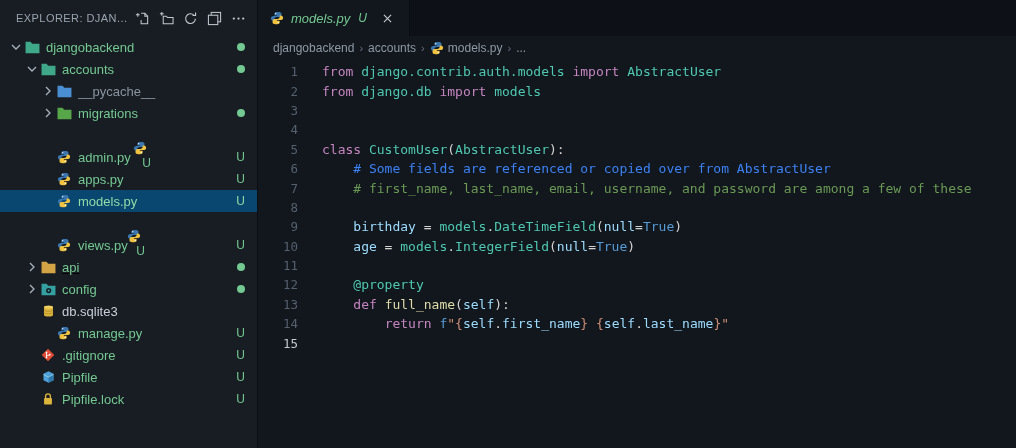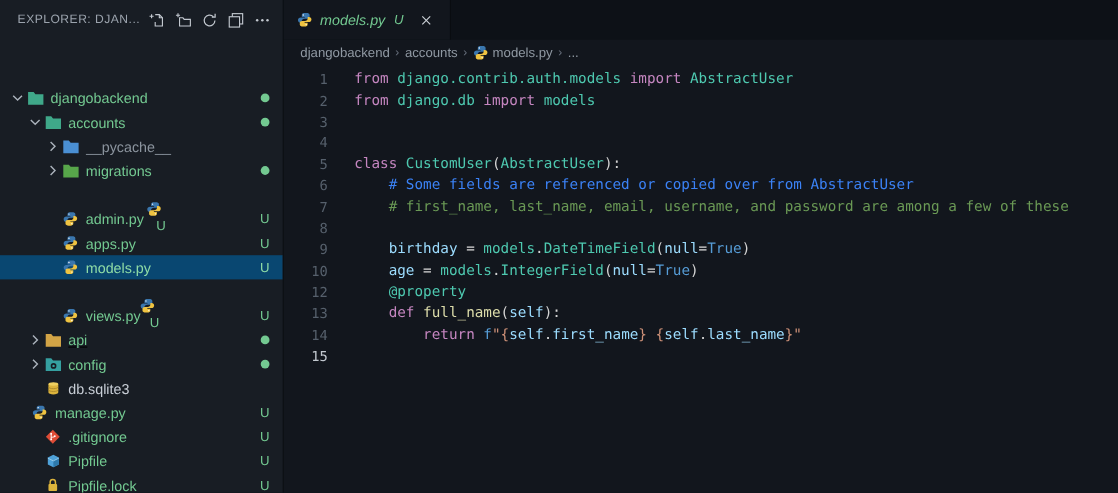--- a/index.html
+++ b/index.html
@@ -10,21 +10,20 @@
     font-family:"Liberation Sans", sans-serif;
     -webkit-font-smoothing:antialiased;
   }
   .app { display:flex; width:1016px; height:448px; }
 
   
   .sidebar {
     width:258px; flex-shrink:0; height:100%;
     background:#181d24; display:flex; flex-direction:column;
     border-right:1px solid #0a0d11;
-    gap:42px;
   }
   .sidebar-header {
     height:36px; display:flex; align-items:center;
     padding:0 8px 0 16px; flex-shrink:0;
   }
   .sidebar-title {
     flex:1; font-size:11px; color:#9ba3ad; letter-spacing:.04em;
     white-space:nowrap; overflow:hidden;
   }
   .sidebar-actions { display:flex; gap:2px; align-items:center; }
@@ -295,21 +294,21 @@
           <span class="chev"></span>
           <span class="tree-icon">
             <svg width="13" height="14" viewBox="0 0 16 16">
               <path fill="#dcb43c" d="M2.5 3.2v9.6c0 1.1 2.5 2 5.5 2s5.5-.9 5.5-2V3.2z"></path>
               <ellipse cx="8" cy="3.2" rx="5.5" ry="1.9" fill="#efd060"></ellipse>
               <path d="M2.5 6.4c0 1.1 2.5 2 5.5 2s5.5-.9 5.5-2M2.5 9.6c0 1.1 2.5 2 5.5 2s5.5-.9 5.5-2" fill="none" stroke="#a8842a" stroke-width=".9"></path>
             </svg>
           </span>
           <span class="tree-label lbl-plain">db.sqlite3</span>
         </div>
-        <div class="tree-row" style="padding-left: 12px;">
+        <div class="tree-row" style="padding-left: 40px;">
           <span class="chev"></span>
           <span class="tree-icon">
             <svg width="14" height="14" viewBox="0 0 16 16">
               <path fill="#3a76ad" d="M7.9 1C6.2 1 5 1.7 5 2.9V5h3.1v.6H3.9C2.2 5.6 1 6.7 1 8.3 1 9.9 2 11 3.6 11h1.3V9.3c0-1.4 1.2-2.5 2.9-2.5h3c1.4 0 2.3-.9 2.3-2.2V2.9C13.1 1.7 11.6 1 9.9 1z"></path>
               <path fill="#efc341" d="M8.1 15c1.7 0 2.9-.7 2.9-1.9V11H7.9v-.6h4.2c1.7 0 2.9-1.1 2.9-2.7 0-1.6-1-2.7-2.6-2.7h-1.3v1.7c0 1.4-1.2 2.5-2.9 2.5h-3c-1.4 0-2.3.9-2.3 2.2v1.7C2.9 14.3 4.4 15 6.1 15z"></path>
               <circle cx="6.5" cy="3" r=".7" fill="#fff"></circle>
               <circle cx="9.5" cy="13" r=".7" fill="#fff"></circle>
             </svg>
           </span>
           <span class="tree-label lbl-green">manage.py</span>
@@ -405,20 +404,21 @@
         <div class="code-line"><span class="gutter">1</span><span class="line-content"><span style="color: rgb(197, 134, 192);">from</span><span style="color: rgb(212, 212, 212);"> </span><span style="color: rgb(78, 201, 176);">django.contrib.auth.models</span><span style="color: rgb(212, 212, 212);"> </span><span style="color: rgb(197, 134, 192);">import</span><span style="color: rgb(212, 212, 212);"> </span><span style="color: rgb(78, 201, 176);">AbstractUser</span></span></div>
         <div class="code-line"><span class="gutter">2</span><span class="line-content"><span style="color: rgb(197, 134, 192);">from</span><span style="color: rgb(212, 212, 212);"> </span><span style="color: rgb(78, 201, 176);">django.db</span><span style="color: rgb(212, 212, 212);"> </span><span style="color: rgb(197, 134, 192);">import</span><span style="color: rgb(212, 212, 212);"> </span><span style="color: rgb(78, 201, 176);">models</span></span></div>
         <div class="code-line"><span class="gutter">3</span><span class="line-content"></span></div>
         <div class="code-line"><span class="gutter">4</span><span class="line-content"></span></div>
         <div class="code-line"><span class="gutter">5</span><span class="line-content"><span style="color: rgb(197, 134, 192);">class</span><span style="color: rgb(212, 212, 212);"> </span><span style="color: rgb(78, 201, 176);">CustomUser</span><span style="color: rgb(212, 212, 212);">(</span><span style="color: rgb(78, 201, 176);">AbstractUser</span><span style="color: rgb(212, 212, 212);">):</span></span></div>
         <div class="code-line"><span class="gutter">6</span><span class="line-content"><span style="color: rgb(212, 212, 212);">    </span><span style="color: #3b82f6;"># Some fields are referenced or copied over from AbstractUser</span></span></div>
         <div class="code-line"><span class="gutter">7</span><span class="line-content"><span style="color: rgb(212, 212, 212);">    </span><span style="color: rgb(106, 153, 85);"># first_name, last_name, email, username, and password are among a few of these</span></span></div>
         <div class="code-line"><span class="gutter">8</span><span class="line-content"></span></div>
         <div class="code-line"><span class="gutter">9</span><span class="line-content"><span style="color: rgb(212, 212, 212);">    </span><span style="color: rgb(156, 220, 254);">birthday</span><span style="color: rgb(212, 212, 212);"> = </span><span style="color: rgb(78, 201, 176);">models</span><span style="color: rgb(212, 212, 212);">.</span><span style="color: rgb(78, 201, 176);">DateTimeField</span><span style="color: rgb(212, 212, 212);">(</span><span style="color: rgb(156, 220, 254);">null</span><span style="color: rgb(212, 212, 212);">=</span><span style="color: rgb(86, 156, 214);">True</span><span style="color: rgb(212, 212, 212);">)</span></span></div>
         <div class="code-line"><span class="gutter">10</span><span class="line-content"><span style="color: rgb(212, 212, 212);">    </span><span style="color: rgb(156, 220, 254);">age</span><span style="color: rgb(212, 212, 212);"> = </span><span style="color: rgb(78, 201, 176);">models</span><span style="color: rgb(212, 212, 212);">.</span><span style="color: rgb(78, 201, 176);">IntegerField</span><span style="color: rgb(212, 212, 212);">(</span><span style="color: rgb(156, 220, 254);">null</span><span style="color: rgb(212, 212, 212);">=</span><span style="color: rgb(86, 156, 214);">True</span><span style="color: rgb(212, 212, 212);">)</span></span></div>
+        <div class="code-line"><span class="gutter">11</span><span class="line-content"></span></div>
         <div class="code-line"><span class="gutter">12</span><span class="line-content"><span style="color: rgb(212, 212, 212);">    </span><span style="color: rgb(78, 201, 176);">@property</span></span></div>
         <div class="code-line"><span class="gutter">13</span><span class="line-content"><span style="color: rgb(212, 212, 212);">    </span><span style="color: rgb(197, 134, 192);">def</span><span style="color: rgb(212, 212, 212);"> </span><span style="color: rgb(220, 220, 170);">full_name</span><span style="color: rgb(212, 212, 212);">(</span><span style="color: rgb(156, 220, 254);">self</span><span style="color: rgb(212, 212, 212);">):</span></span></div>
         <div class="code-line"><span class="gutter">14</span><span class="line-content"><span style="color: rgb(212, 212, 212);">        </span><span style="color: rgb(197, 134, 192);">return</span><span style="color: rgb(212, 212, 212);"> </span><span style="color: rgb(86, 156, 214);">f</span><span style="color: rgb(206, 145, 120);">"</span><span style="color: rgb(206, 145, 120);">{</span><span style="color: rgb(156, 220, 254);">self</span><span style="color: rgb(212, 212, 212);">.</span><span style="color: rgb(156, 220, 254);">first_name</span><span style="color: rgb(206, 145, 120);">}</span><span style="color: rgb(206, 145, 120);"> </span><span style="color: rgb(206, 145, 120);">{</span><span style="color: rgb(156, 220, 254);">self</span><span style="color: rgb(212, 212, 212);">.</span><span style="color: rgb(156, 220, 254);">last_name</span><span style="color: rgb(206, 145, 120);">}</span><span style="color: rgb(206, 145, 120);">"</span></span></div>
         <div class="code-line active"><span class="gutter">15</span><span class="line-content"></span></div>
       </div>
   </main>
 
 </div>
 
 </body></html>

